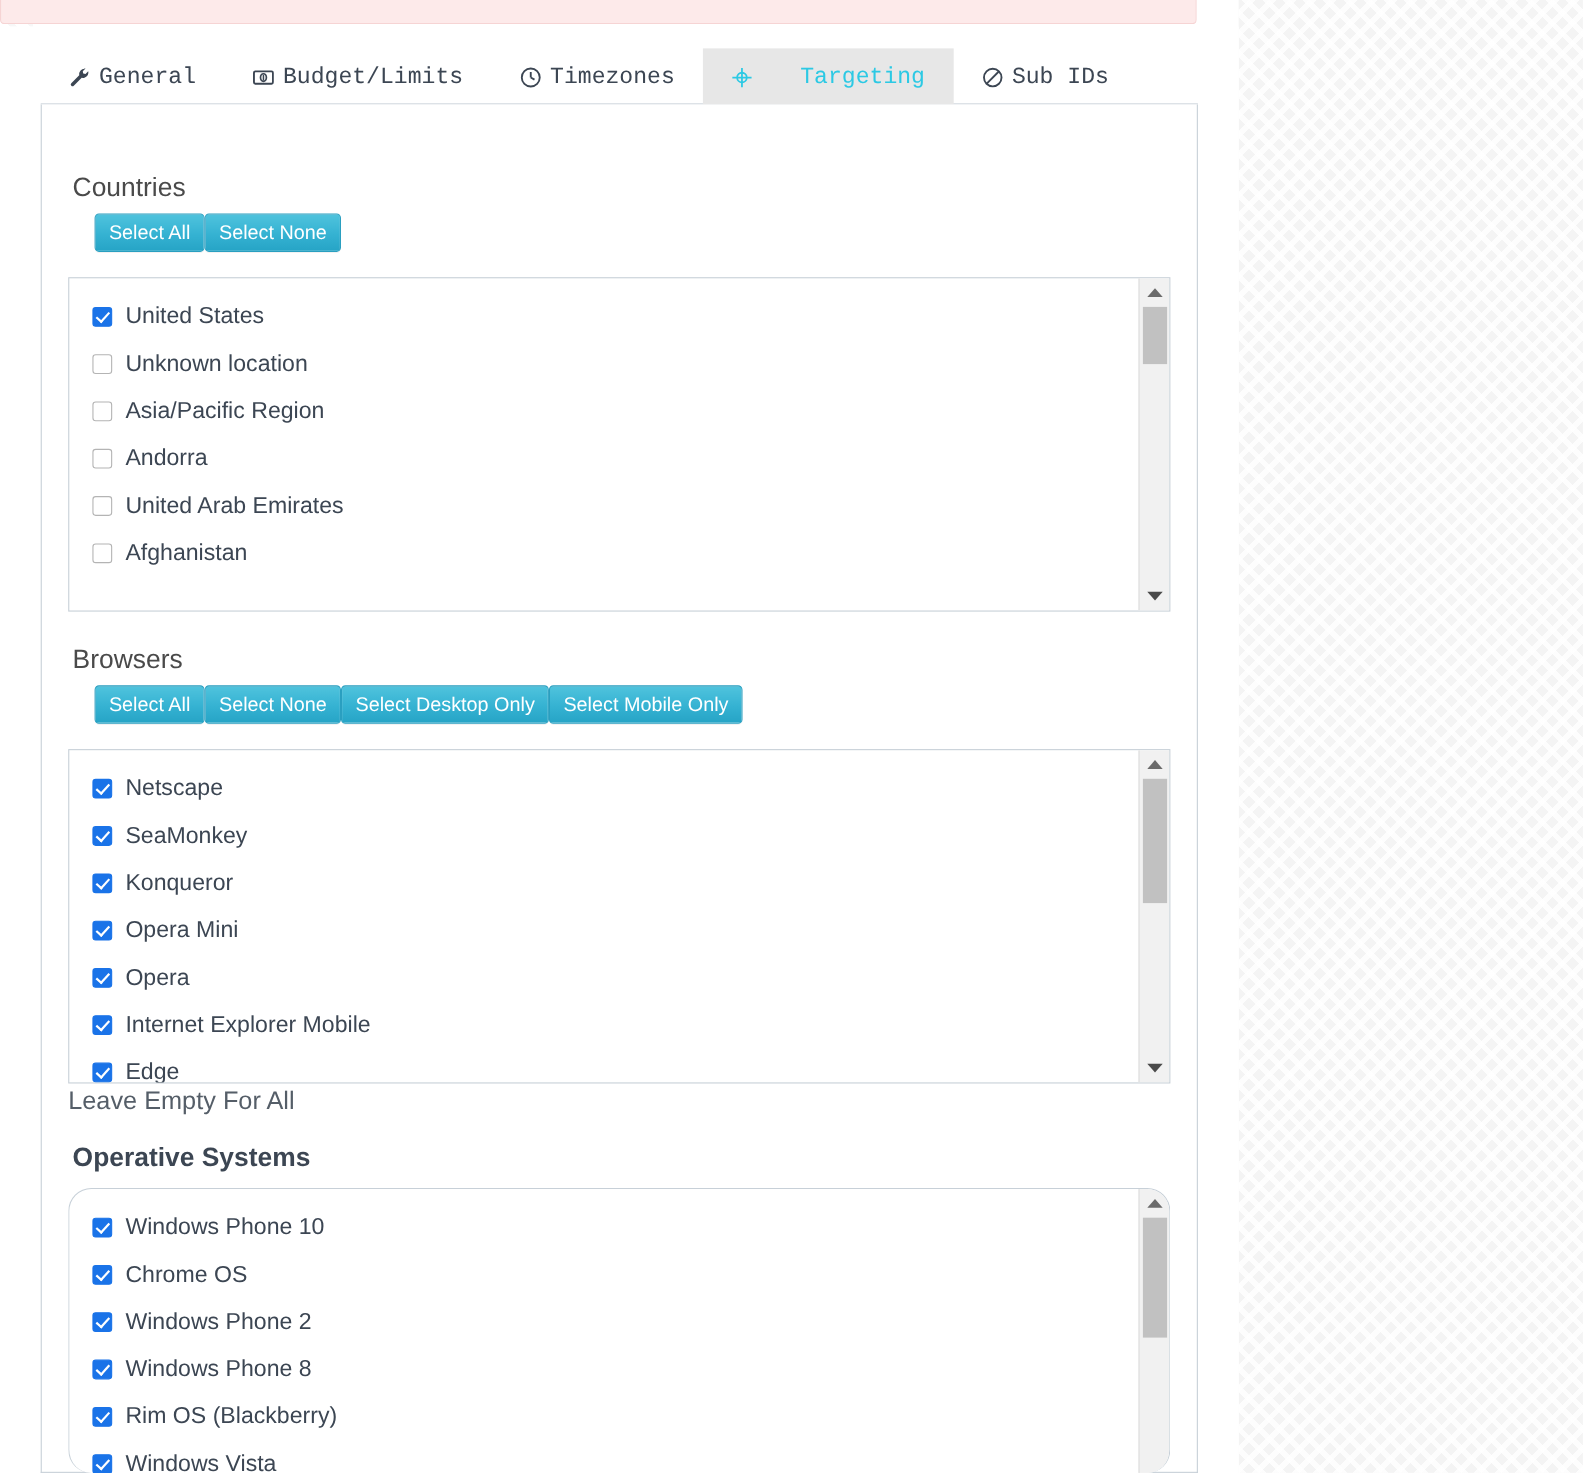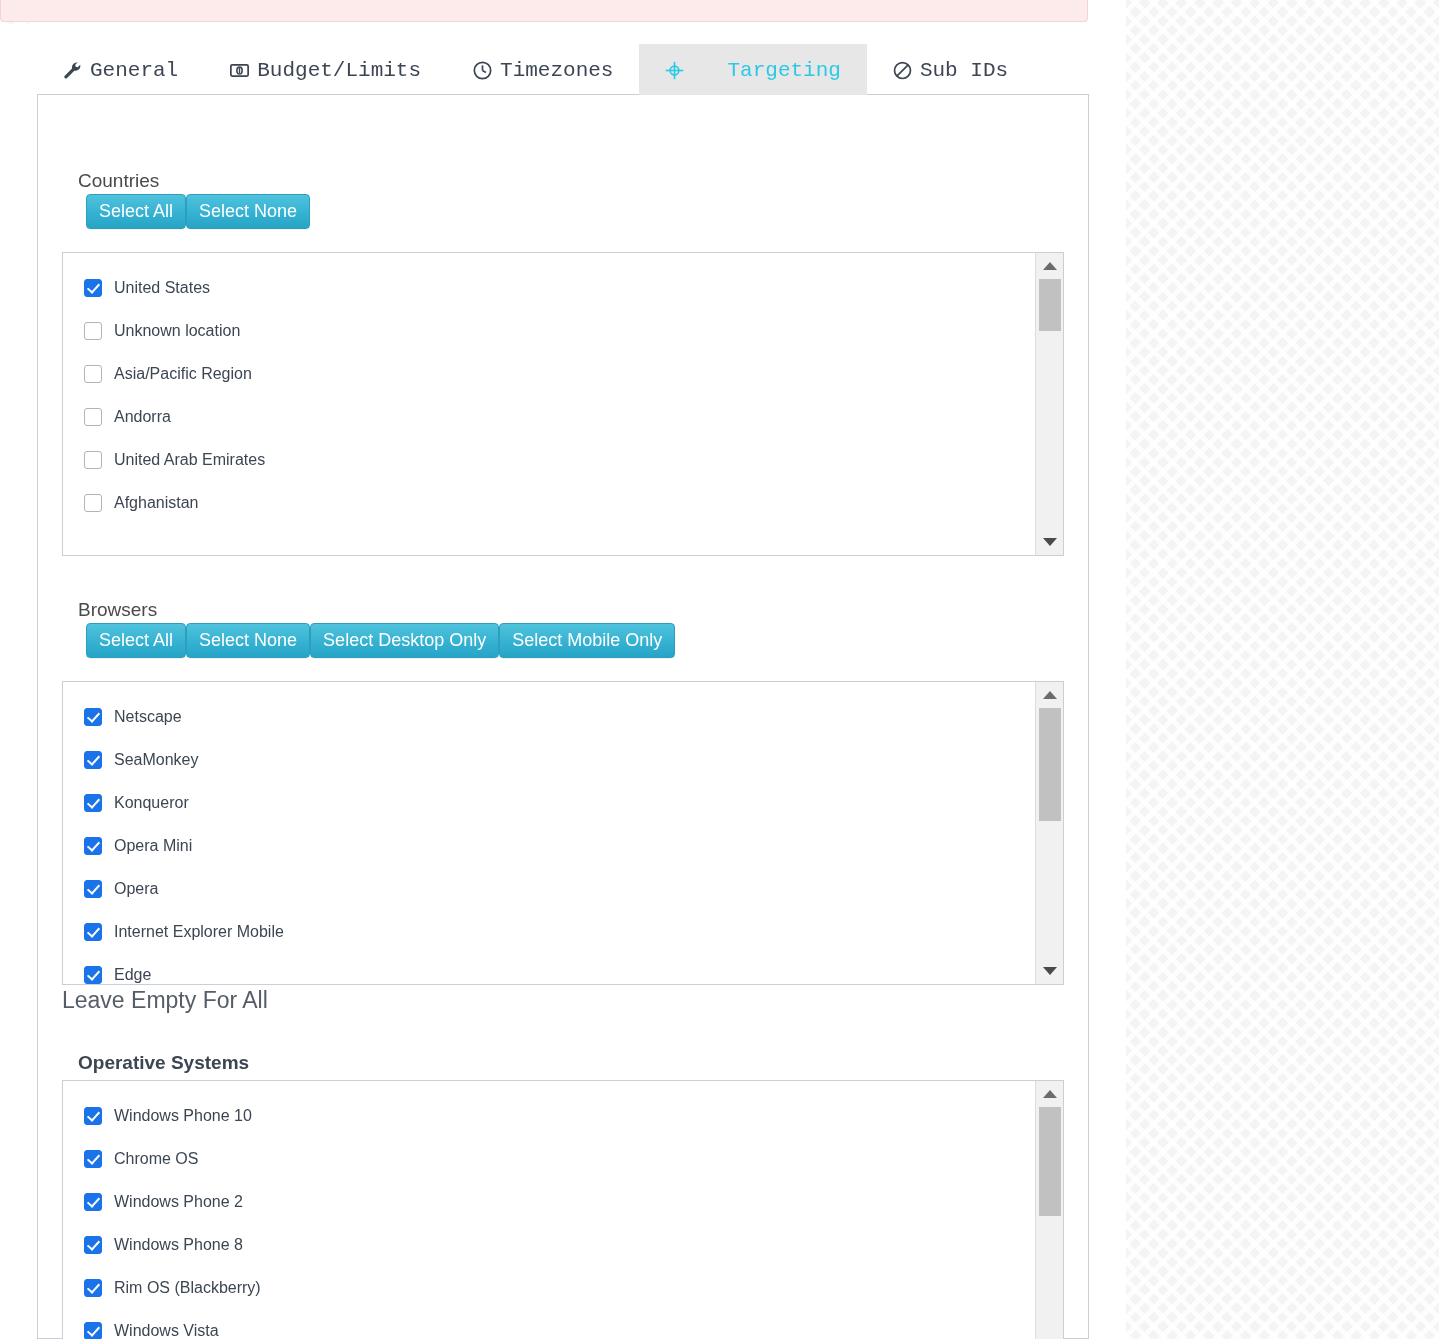--- a/index.html
+++ b/index.html
@@ -120,23 +120,23 @@
     width: 1052px;
     height: 1244px;
     border: 1px solid #c7d0d8;
     border-top: none;
     box-sizing: border-box;
     background: #ffffff;
     padding: 0;
   }
 
   .section-label {
-    font-size: 19px;
+    font-size: 24px;
     color: #4a4a4a;
-    margin: 16px;
+    margin: 4px;
     line-height: 1;
   }
   .section-label.strong {
     color: #3c4653;
     font-weight: 600;
   }
 
   .btn-row {
     display: flex;
     gap: 0;
@@ -171,21 +171,21 @@
     right: 29px;
     bottom: 0;
     padding: 13px 0 0 21px;
     box-sizing: border-box;
   }
   .list-item {
     display: flex;
     align-items: center;
     gap: 12px;
     height: 43px;
-    font-size: 16px;
+    font-size: 21px;
     color: #3c4653;
     cursor: pointer;
   }
   .cb {
     width: 18px;
     height: 18px;
     flex: 0 0 auto;
     border-radius: 3px;
     box-sizing: border-box;
     position: relative;
@@ -414,21 +414,21 @@
         <div class="sb-arrow down">
             <i></i>
           </div>
       </div>
     </div>
 
     <div class="help-text" style="position:absolute; left:24px; top:894px;">Leave Empty For All</div>
 
     <div style="position:absolute; left:24px; top:942px;" class="section-label strong">Operative Systems</div>
 
-    <div class="list-box" style="position:absolute; left:24px; top:985px; width:1002px; height:259px; border-bottom:none;">
+    <div class="list-box" style="position:absolute; left:24px; top:985px; width:1002px; height:259px; border-bottom:none;border-radius:21px;">
       <div class="list-inner">
         <div class="list-item">
           <span class="cb checked"></span>
           <span>Windows Phone 10</span>
         </div>
         <div class="list-item">
           <span class="cb checked"></span>
           <span>Chrome OS</span>
         </div>
         <div class="list-item">

